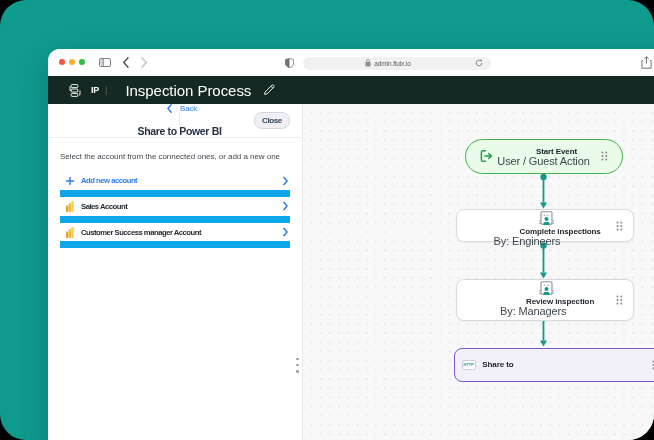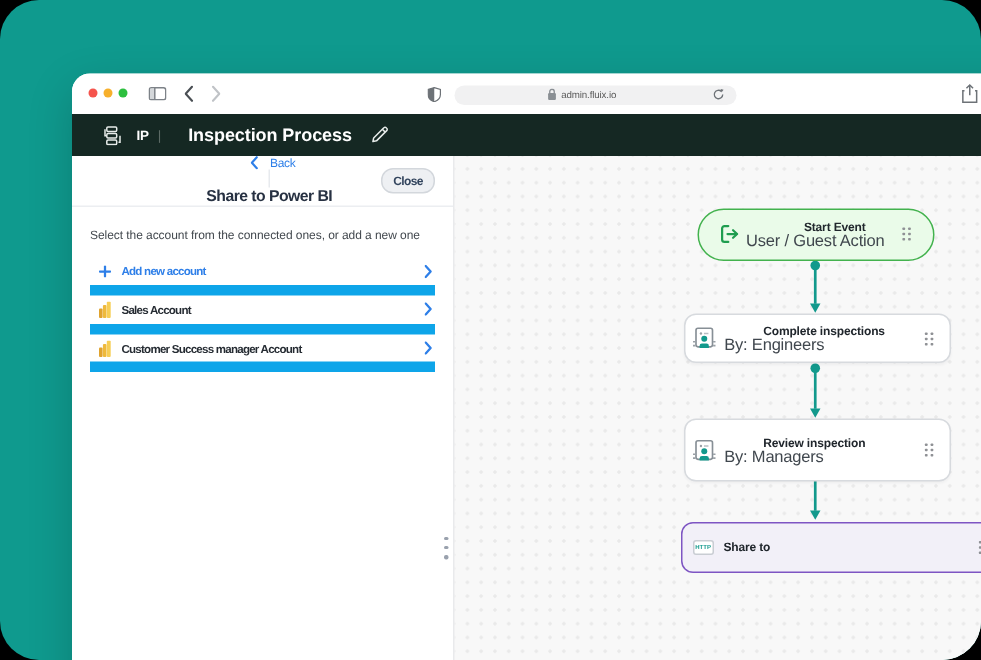--- a/index.html
+++ b/index.html
@@ -23,21 +23,21 @@
   #urltext { font-size:6.5px; color:#5c5c5c; letter-spacing:-0.09px; }
   #lock-icon { margin-right:3px; display:flex; }
   #refresh-icon { position:absolute; right:8px; top:2.5px; }
 
   
   #appheader { position:absolute; left:0; top:27px; width:100%; height:28px; background:#152823;
                display:flex; align-items:center; }
   #wf-icon { margin-left:21px; display:flex; }
   #proj-initials { margin-left:10px; font-size:9px; font-weight:700; color:#fff; letter-spacing:-0.2px; }
   #hdr-divider { margin:0 6px; color:#5c6a65; font-size:9px; font-weight:400; }
-  #proj-title { font-size:12px; font-weight:700; color:#fff; letter-spacing:-0.05px;padding-left:12px; }
+  #proj-title { font-size:15px; font-weight:400; color:#fff; letter-spacing:-0.05px;padding-left:12px; }
   #pencil-icon { margin-left:12px; display:flex; }
 
   
   #main { position:absolute; left:0; top:55px; width:100%; height:365px; }
 
   
   #panel { position:absolute; left:0; top:0; width:254px; height:100%; background:#fff; }
   #panel-header { position:absolute; left:0; top:0; width:100%; height:34px; border-bottom:1px solid #eceef1;
                   display:flex; align-items:center;flex-direction:column; }
   #back-link { display:flex; align-items:center; margin-left:14px; cursor:pointer; }
@@ -67,21 +67,21 @@
             background-image:radial-gradient(#e9e9e9 1px, transparent 1.15px);
             background-size:9.2px 9.2px; background-position:4px 4px; }
 
   
   #connectors { position:absolute; left:0; top:0; width:640px; height:420px; pointer-events:none; }
 
   
   .node { position:absolute; display:flex; align-items:center; }
   #node-start { left:416.5px; top:89.7px; width:158px; height:35.5px; background:#eafbe9;
                 border:1px solid #43b24e; border-radius:18px; }
-  .card { background:#fff; border:1px solid #d7dade; border-radius:8px; box-shadow:0 1px 2px rgba(30,40,50,.05); }
+  .card { background:#fff; border:1px solid #d7dade; border-radius:8px; box-shadow:0 1px 2px rgba(30,40,50,.05);flex-direction:column; }
   #node-task1 { left:407.5px; top:160.4px; width:178px; height:32.6px; }
   #node-task2 { left:407.5px; top:230.4px; width:178px; height:42px; }
   #node-http  { left:406px;   top:298.5px; width:216px; height:34.4px; background:#f2f0f8;
                 border:1.5px solid #7e55c3; border-radius:8px; }
   .node-text { display:flex; flex-direction:column; justify-content:center; }
   .node-title { font-size:8px; font-weight:700; color:#20262c; line-height:10px; letter-spacing:-0.1px;margin-left:26px; }
   .node-sub { font-size:11px; color:#40474e; line-height:9.5px; letter-spacing:-0.13px; }
   #node-start .node-text { position:absolute; left:0; right:0; text-align:center; }
   #node-start .node-icon { position:absolute; left:14.5px; top:50%; transform:translateY(-50%); display:flex; }
   .card .node-icon, #node-http .node-icon { margin-left:4px; display:flex; }

